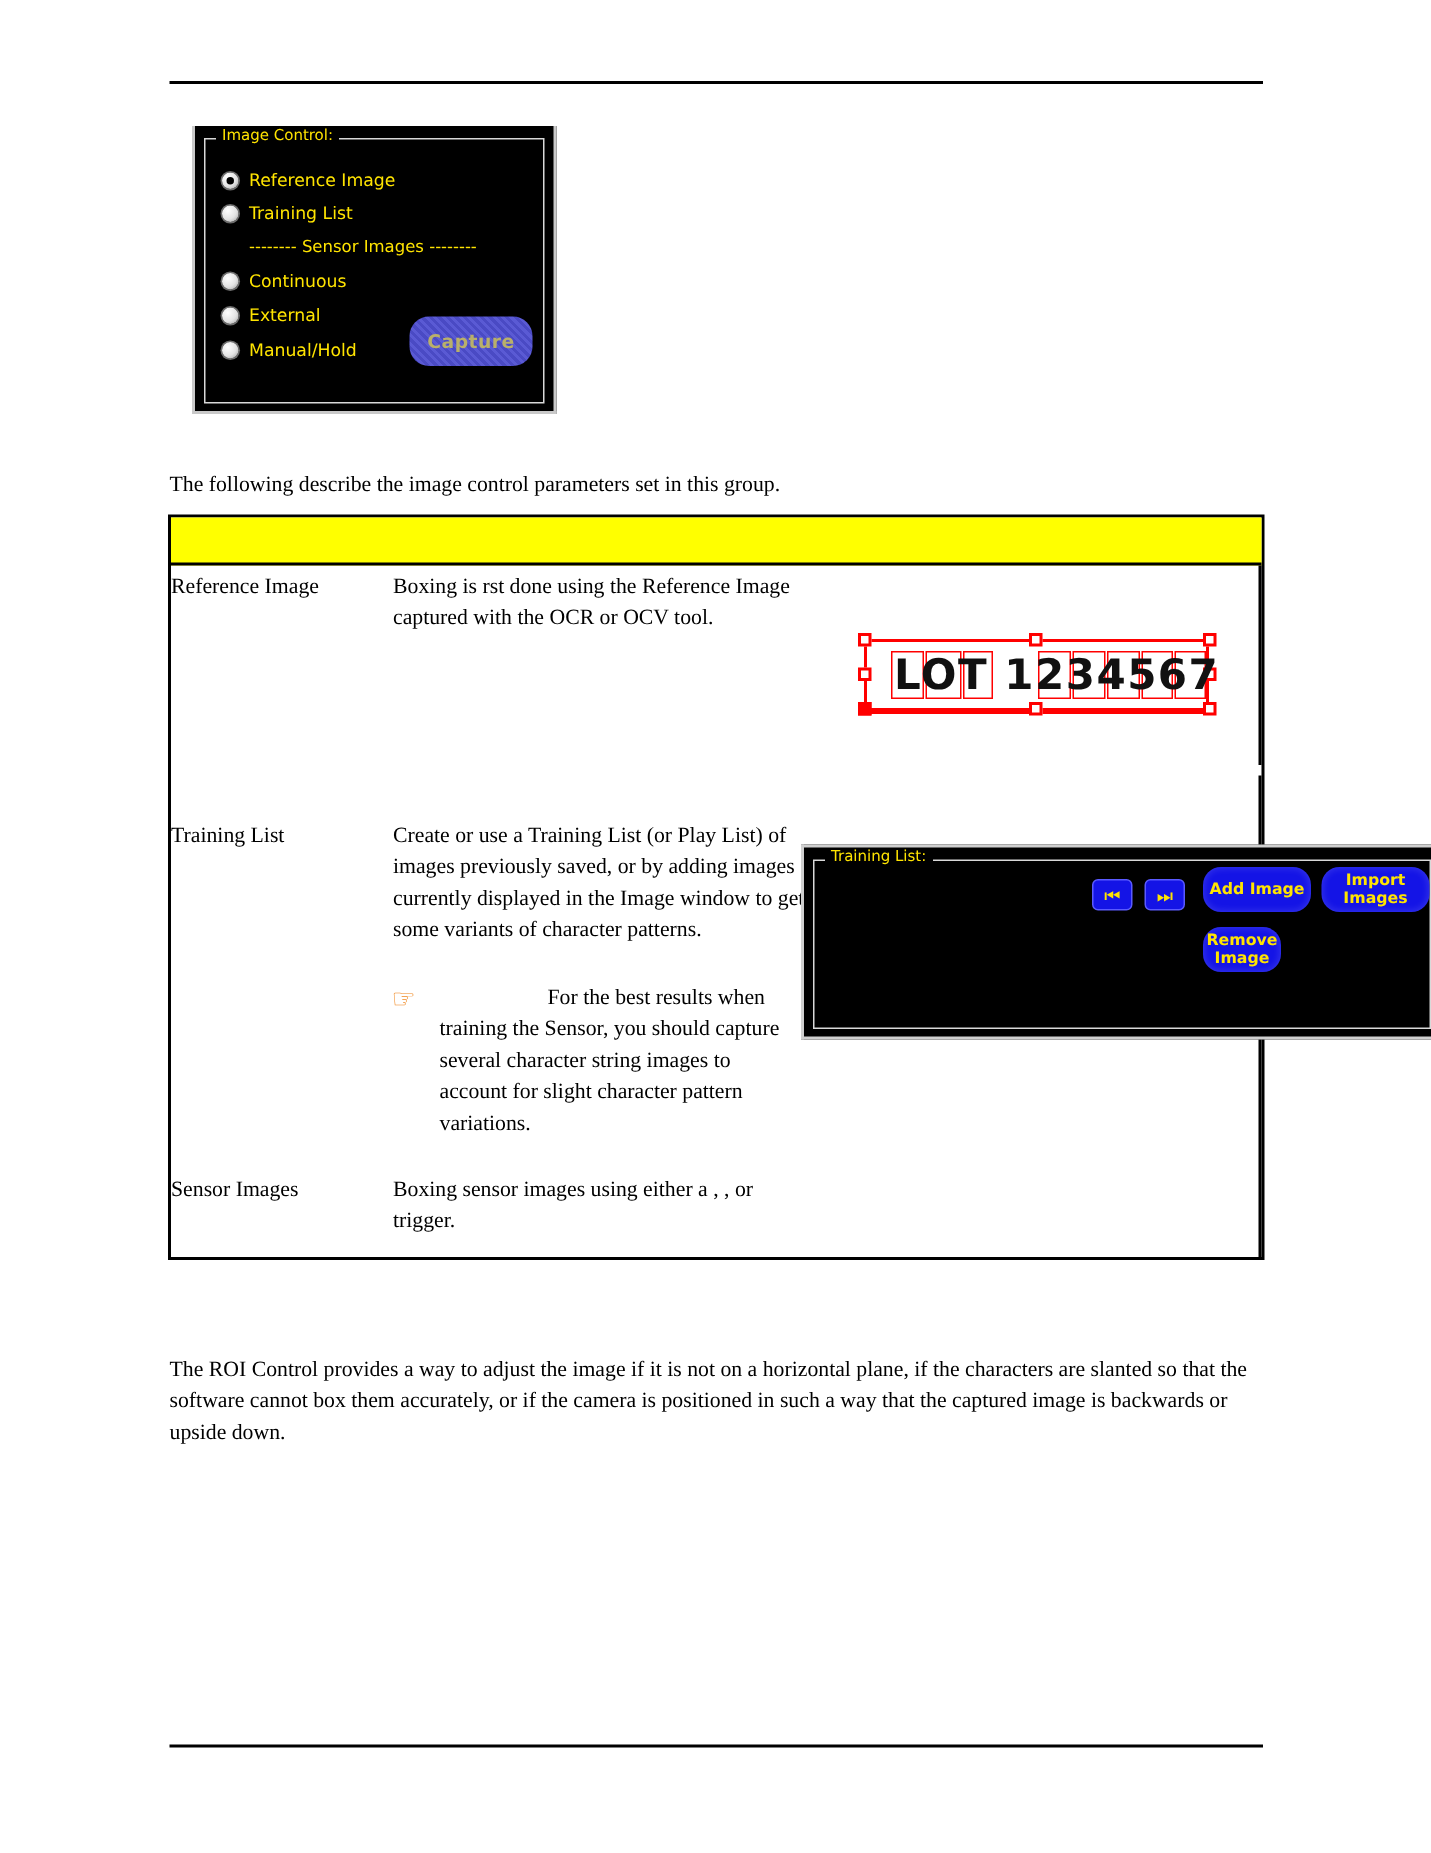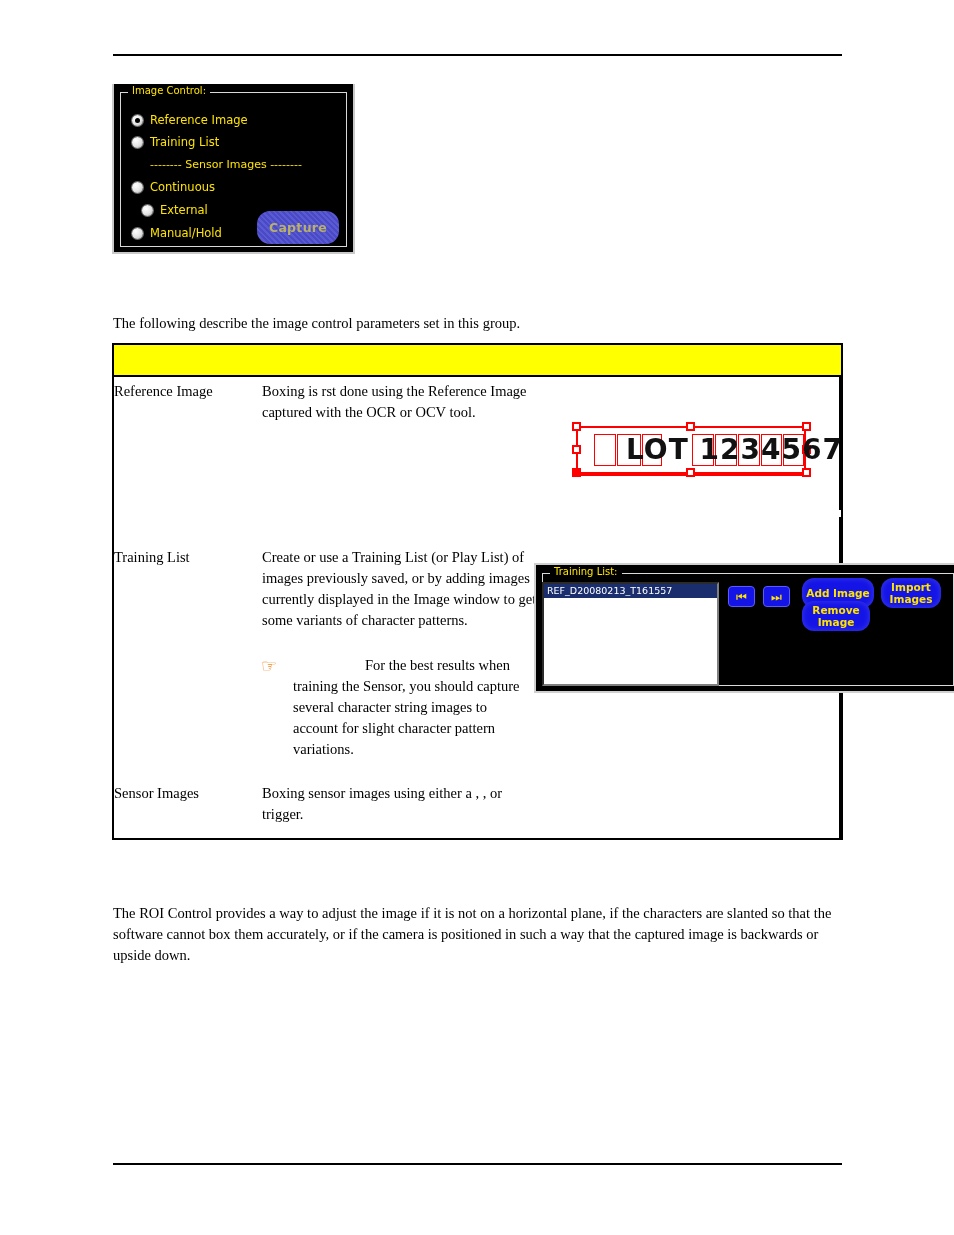--- a/index.html
+++ b/index.html
@@ -28,24 +28,24 @@
   #footer-rule { top: 1163px; }
 
   
   .app-panel {
     position: absolute;
     background: #000000;
     box-sizing: border-box;
     font-family: "DejaVu Sans", sans-serif;
   }
   #image-control-panel {
-    left: 112px;
+    left: 128px;
     top: 84px;
     width: 243px;
-    height: 170px;
+    height: 192px;
     border: 2px solid #c9c9c9;
     border-top: none;
   }
   .group-box-frame {
     position: absolute;
     left: 6px;
     top: 8px;
     right: 6px;
     bottom: 5px;
     border: 1px solid #d9d9d9;
@@ -225,21 +225,20 @@
     position: absolute;
     left: 28px;
     top: 13px;
     font-family: "DejaVu Sans", sans-serif;
     font-size: 28px;
     font-weight: bold;
     letter-spacing: 1px;
     color: #111111;
     line-height: 34px;
     white-space: nowrap;
-    margin-left: 30px;
   }
   .char-box {
     position: absolute;
     top: 14px;
     height: 32px;
     border: 1.5px solid #ff0000;
     box-sizing: border-box;
   }
 
   
@@ -298,22 +297,22 @@
     font-size: 10.5px;
     font-weight: bold;
     text-align: center;
     display: flex;
     align-items: center;
     justify-content: center;
     line-height: 12px;
     box-shadow: inset 0 0 6px rgba(255,255,255,.18);
   }
   #add-image-button    { left: 266px; top: 13px; width: 72px; height: 30px; }
-  #import-images-button{ left: 345px; top: 13px; width: 60px; height: 30px; }
-  #remove-image-button { left: 266px; top: 36px; width: 68px; height: 30px; }
+  #import-images-button{ left: 345px; top: 13px; width: 72px; height: 30px; }
+  #remove-image-button { left: 266px; top: 53px; width: 52px; height: 30px; }
 
   
   #note-block {
     position: absolute;
     left: 261px;
     top: 655px;
     width: 270px;
   }
   #note-hand-icon {
     position: absolute;
@@ -355,21 +354,21 @@
     <span class="radio-label">Training List</span>
   </div>
 
   <div class="divider-label" style="top:74px;">-------- Sensor Images --------</div>
 
   <div class="radio-row" style="top:96px;text-align:right;">
     <span class="radio-dot"></span>
     <span class="radio-label">Continuous</span>
   </div>
 
-  <div class="radio-row" style="top:119px;margin-left:10px;">
+  <div class="radio-row" style="top:119px;">
     <span class="radio-dot"></span>
     <span class="radio-label">External</span>
   </div>
 
   <div class="radio-row" style="top:142px;text-align:right;">
     <span class="radio-dot"></span>
     <span class="radio-label">Manual/Hold</span>
   </div>
 
   <div id="trigger-button">Capture</div>
@@ -429,23 +428,20 @@
   <div class="char-box" style="left:193px; width:21px;"></div>
   <div class="char-box" style="left:215px; width:21px;"></div>
 
   <div class="roi-text">LOT 1234567</div>
 </div>
 
 <div class="app-panel" id="training-list-panel">
   <div class="group-box-frame" style="right:0;"></div>
   <div class="group-box-title">Training List:</div>
 
-  <div id="training-list-box">
-    <div id="training-list-item">REF_D20080213_T161557</div>
-  </div>
 
   <div class="nav-button" id="nav-first-button">⏮</div>
   <div class="nav-button" id="nav-last-button">⏭</div>
 
   <div class="action-button" id="add-image-button">Add Image</div>
   <div class="action-button" id="import-images-button">Import Images</div>
   <div class="action-button" id="remove-image-button">Remove Image</div>
 </div>
 
 <div class="body-text" id="roi-paragraph">The ROI Control provides a way to adjust the image if it is not on a horizontal plane, if the characters are slanted so that the software cannot box them accurately, or if the camera is positioned in such a way that the captured image is backwards or upside down.</div>

